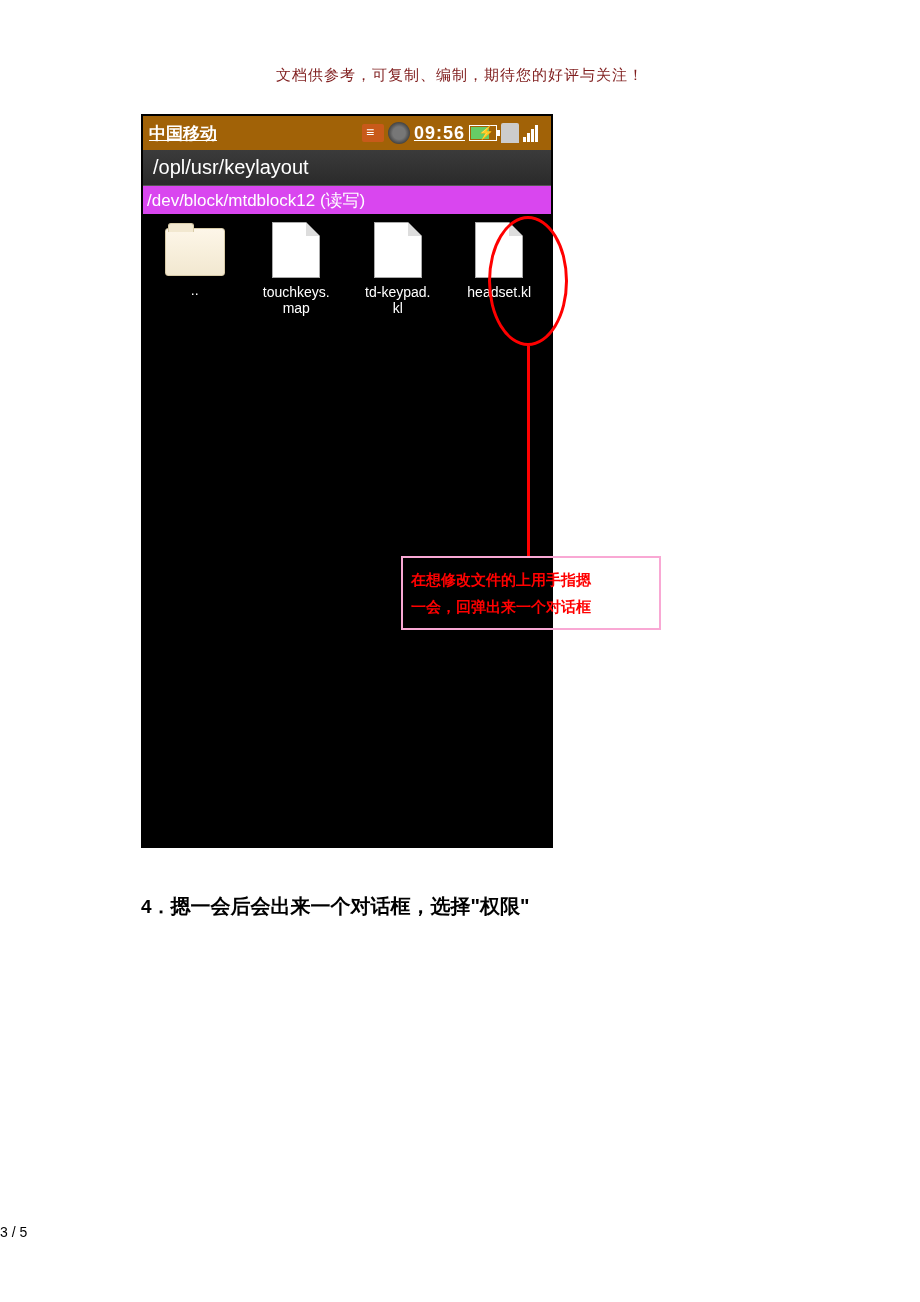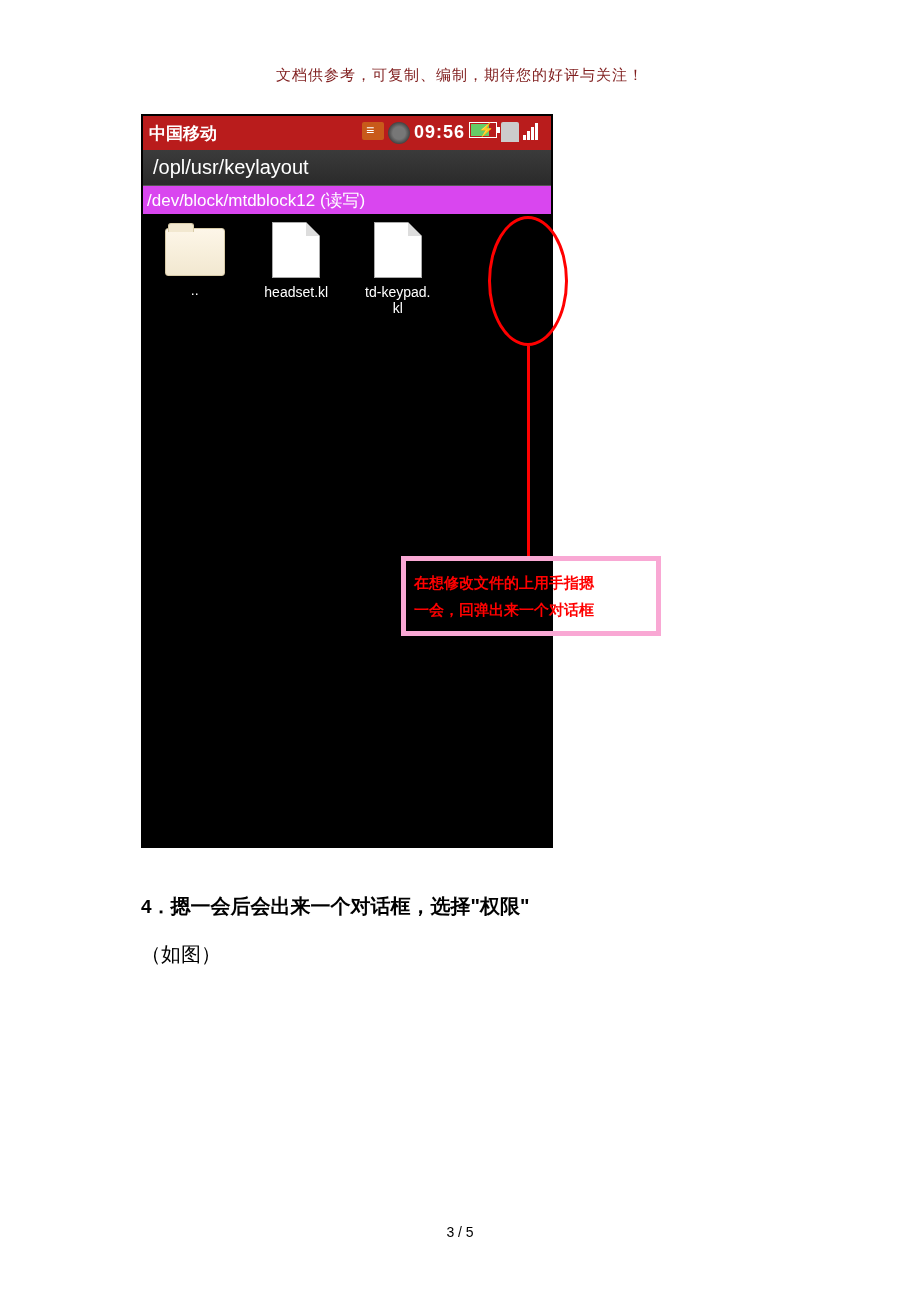--- a/index.html
+++ b/index.html
@@ -25,31 +25,32 @@
     top: 114px;
     left: 141px;
     width: 412px;
     height: 734px;
     border: 2px solid #000;
     background: #000;
     font-family: Arial, sans-serif;
   }
   .status-bar {
     height: 34px;
-    background: #b91c1c;
+    background: #a16207;
     display: flex;
     align-items: center;
     color: #fff;
     font-size: 17px;
     font-weight: bold;
     padding: 0 6px;
     justify-content: space-between;
+    text-decoration: underline;
   }
   .status-left { display: flex; align-items: center; gap: 4px; }
-  .status-right { display: flex; align-items: flex-start; gap: 4px; }
+  .status-right { display: flex; align-items: center; gap: 4px; }
   .status-icon { display: inline-flex; align-items: center; justify-content: center; }
   .sim-icon {
     width: 22px; height: 18px; background: #c85a1a;
     border-radius: 2px; position: relative;
   }
   .sim-icon::after {
     content: "≡"; color: #fff; font-size: 14px; line-height: 18px;
     position: absolute; left: 4px; top: -1px;
   }
   .sync-icon {
@@ -176,21 +177,21 @@
     width: 3px;
     height: 210px;
     background: #ff0000;
     z-index: 5;
   }
   .annotation-box {
     position: absolute;
     top: 440px;
     left: 258px;
     width: 260px;
-    border: 5px solid #f9a8d4;
+    border: 2px solid #f9a8d4;
     padding: 8px 8px;
     z-index: 5;
   }
   .annotation-box p {
     color: #ff0000;
     font-size: 15px;
     font-weight: bold;
     line-height: 1.8;
     font-family: "SimSun", sans-serif;
   }
@@ -202,21 +203,20 @@
     font-size: 20px;
     line-height: 2.4;
     color: #000;
   }
   .body-text .step-num { font-weight: bold; font-family: Arial, sans-serif; font-size: 19px; }
   .body-text .bold { font-weight: bold; }
   .page-num {
     position: absolute;
     bottom: 62px;
     left: 0; right: 0;
-    text-align: center;
     font-size: 14px;
     color: #000;
   }
 </style>
 </head>
 <body>
 
 <div class="header-note">文档供参考，可复制、编制，期待您的好评与关注！</div>
 
 <div class="phone-frame">
@@ -253,38 +253,42 @@
   <div class="path-bar">/opl/usr/keylayout</div>
   <div class="mount-bar">/dev/block/mtdblock12 (读写)</div>
 
   <div class="file-grid">
     <div class="file-item">
       <div class="folder-icon"></div>
       <div class="file-label">..</div>
     </div>
     <div class="file-item">
       <div class="file-icon"></div>
-      <div class="file-label">headset.kl</div>
+      <div class="file-label" style="white-space:pre-line">touchkeys.
+map</div>
     </div>
     <div class="file-item">
       <div class="file-icon"></div>
       <div class="file-label" style="white-space:pre-line">td-keypad.
 kl</div>
+    </div>
+    <div class="file-item">
+      <div class="file-icon"></div>
+      <div class="file-label">headset.kl</div>
     </div>
   </div>
 
   <div class="annotation-circle"></div>
   <div class="annotation-line"></div>
   <div class="annotation-box">
     <p>在想修改文件的上用手指摁</p>
     <p>一会，回弹出来一个对话框</p>
   </div>
 
 </div>
 
 <div class="body-text">
   <p>
     <span class="step-num bold">4．</span><span class="bold">摁一会后会出来一个对话框，选择"权限"</span>
   </p>
-  <p>（如图）</p>
 </div>
 
 <div class="page-num">3 / 5</div>
 
 </body></html>

